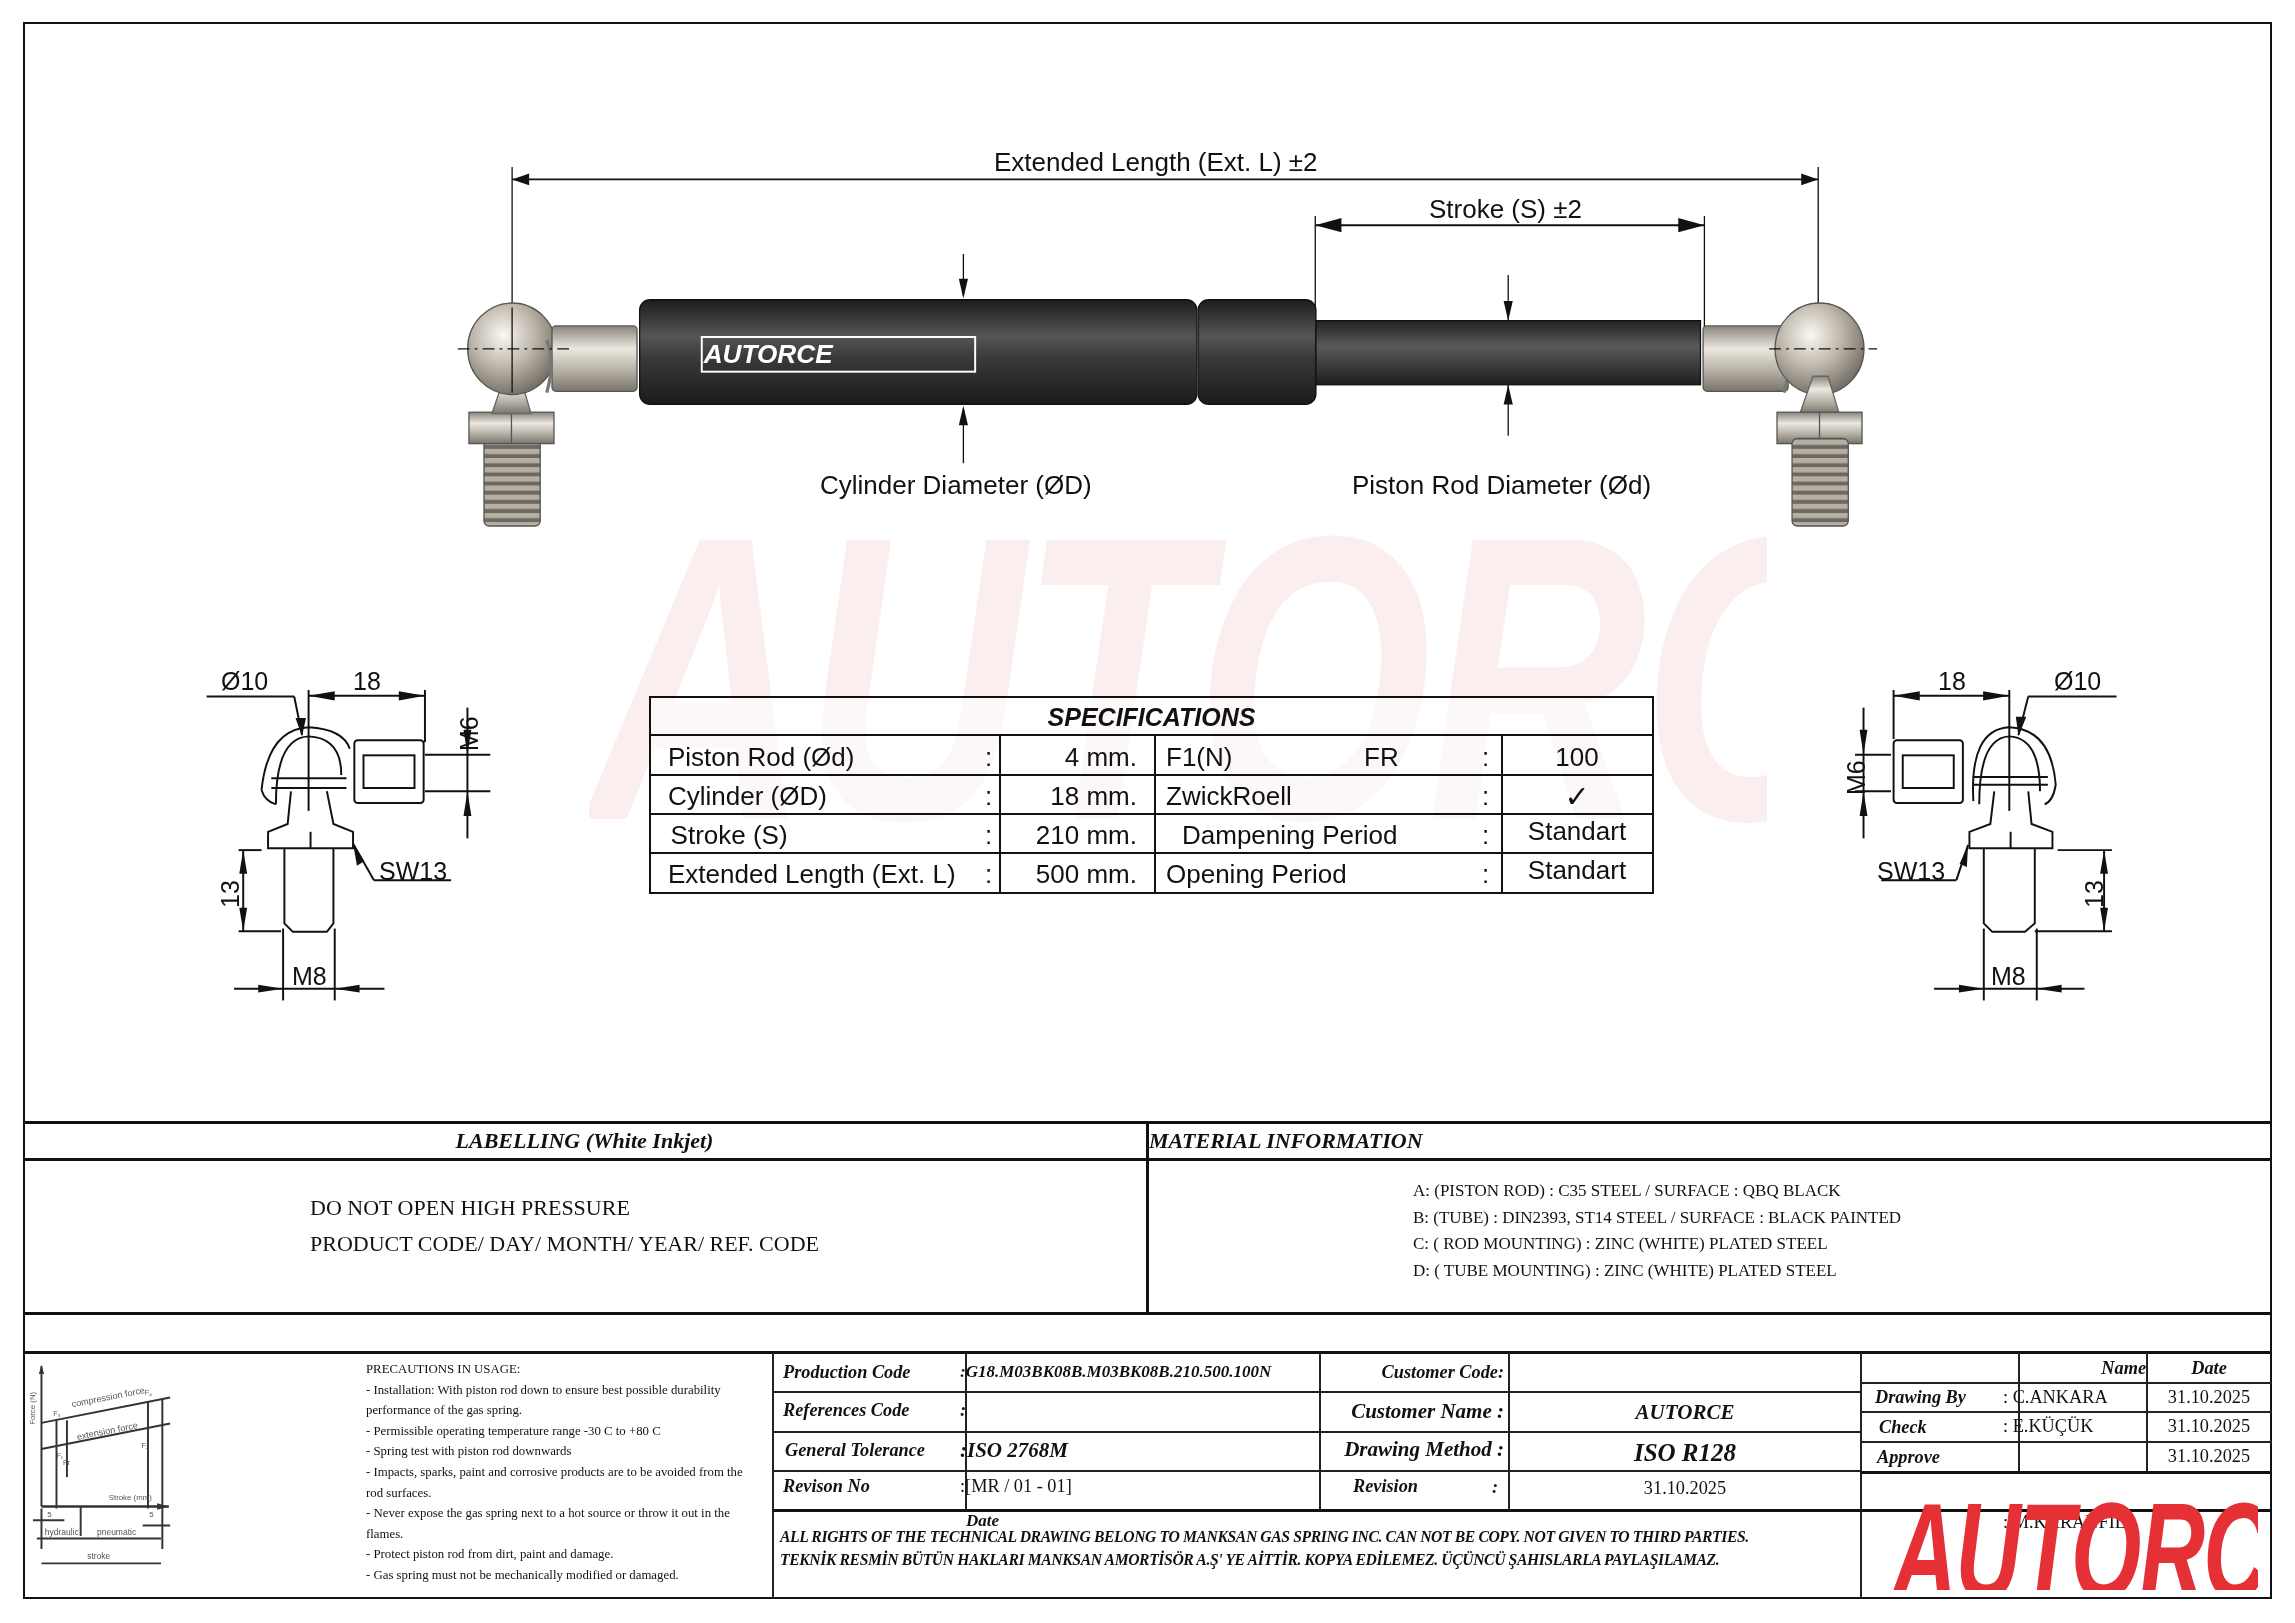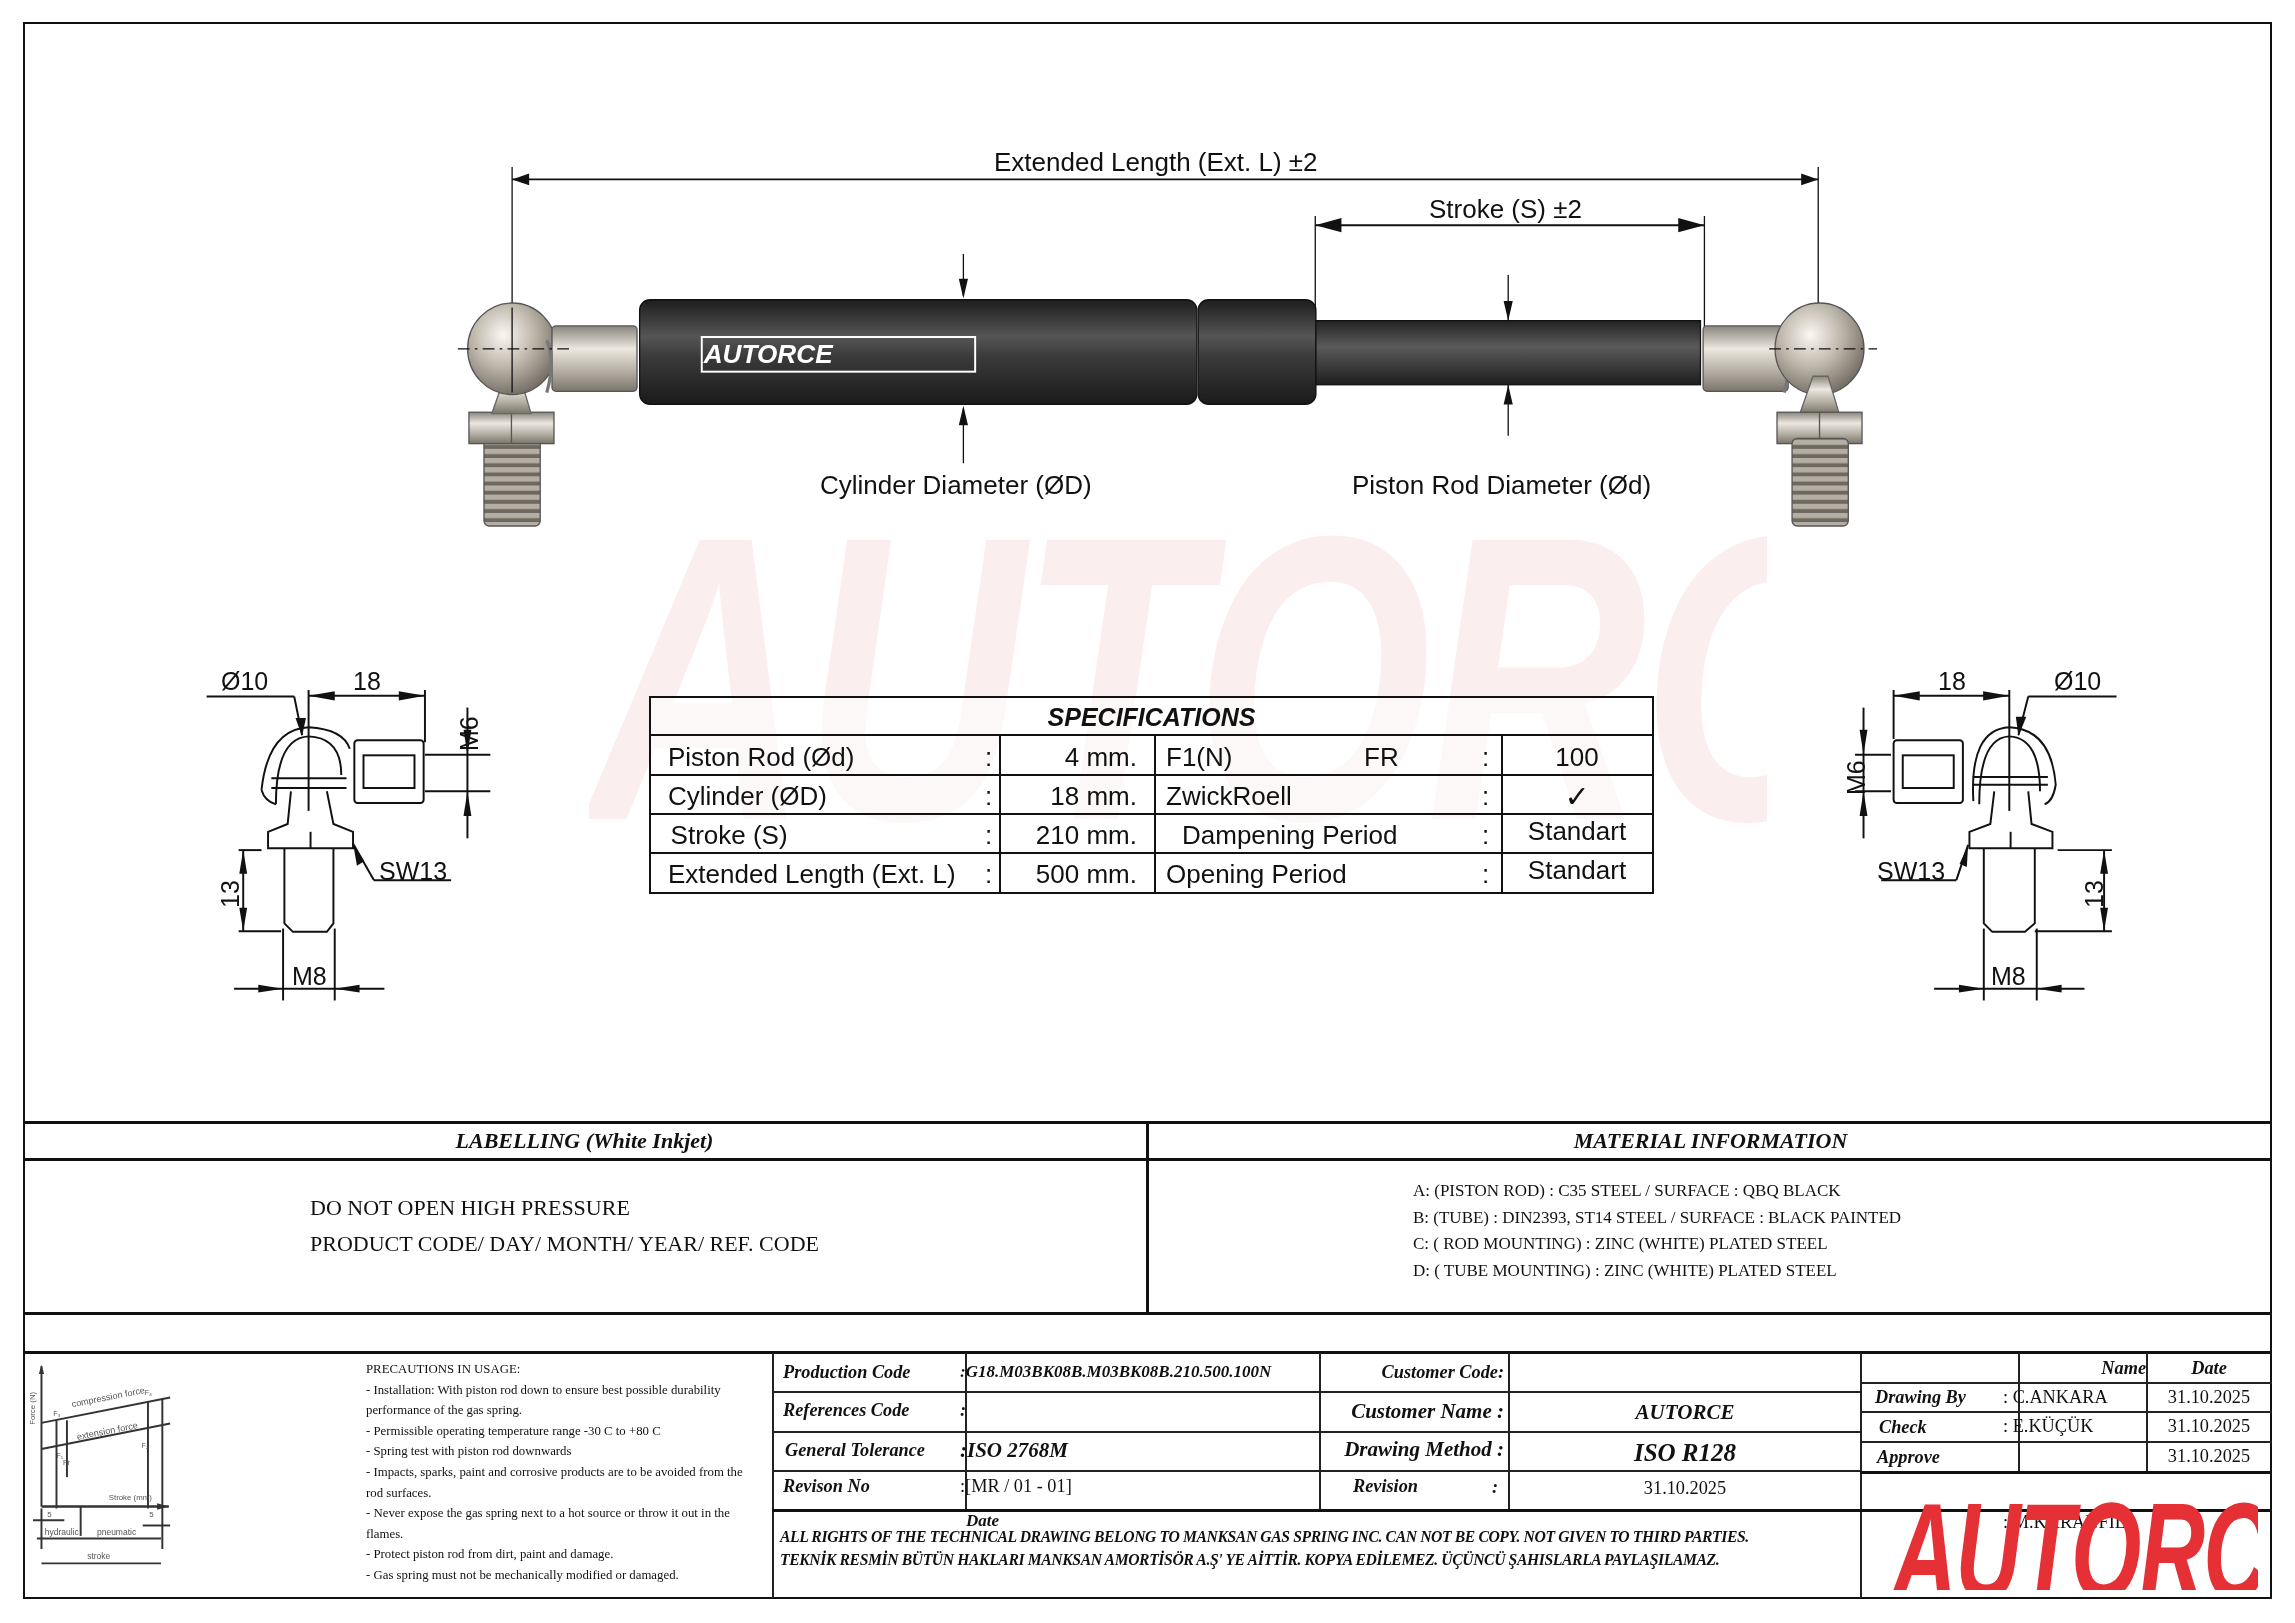--- a/index.html
+++ b/index.html
@@ -274,21 +274,21 @@
 <div class="hline" style="left:23px;top:1121px;width:2249px;"></div>
 <div class="hline" style="left:23px;top:1158px;width:2249px;"></div>
 <div class="hline" style="left:23px;top:1312px;width:2249px;"></div>
 <div class="hline" style="left:23px;top:1351px;width:2249px;"></div>
 <div class="vline" style="left:1146px;top:1121px;height:193px;"></div>
 
 <div class="abs serif" style="left:23px;top:1124px;width:1123px;height:34px;text-align:center;font-style:italic;font-weight:bold;font-size:22px;line-height:34px;">LABELLING (White Inkjet)</div>
 <div class="abs serif" style="left:310px;top:1195px;font-size:22px;white-space:nowrap;">DO NOT OPEN HIGH PRESSURE</div>
 <div class="abs serif" style="left:310px;top:1231px;font-size:22px;white-space:nowrap;">PRODUCT CODE/ DAY/ MONTH/ YEAR/ REF. CODE</div>
 
-<div class="abs serif" style="left:1149px;top:1124px;width:1123px;height:34px;text-align:center;font-style:italic;font-weight:bold;font-size:22px;line-height:34px;">MATERIAL INFORMATION</div>
+<div class="abs serif" style="left:1149px;top:1124px;width:1123px;height:34px;font-style:italic;font-weight:bold;font-size:22px;line-height:34px;">MATERIAL INFORMATION</div>
 <div class="abs serif" style="left:1413px;top:1181px;font-size:17px;white-space:nowrap;">A: (PISTON ROD) : C35 STEEL / SURFACE : QBQ BLACK</div>
 <div class="abs serif" style="left:1413px;top:1208px;font-size:17px;white-space:nowrap;">B: (TUBE) : DIN2393, ST14 STEEL / SURFACE : BLACK PAINTED</div>
 <div class="abs serif" style="left:1413px;top:1234px;font-size:17px;white-space:nowrap;text-align:center;">C: ( ROD MOUNTING) : ZINC (WHITE) PLATED STEEL</div>
 <div class="abs serif" style="left:1413px;top:1261px;font-size:17px;white-space:nowrap;">D: ( TUBE MOUNTING) : ZINC (WHITE) PLATED STEEL</div>
 
 <svg class="abs" style="left:25px;top:1353px" width="340" height="245" viewBox="0 0 520 375">
   <g stroke="#333" stroke-width="3" fill="none">
     <line x1="25" y1="20" x2="25" y2="235"></line>
     <line x1="25" y1="235" x2="220" y2="235" stroke-width="4"></line>
     <line x1="25" y1="107" x2="222" y2="68"></line>

